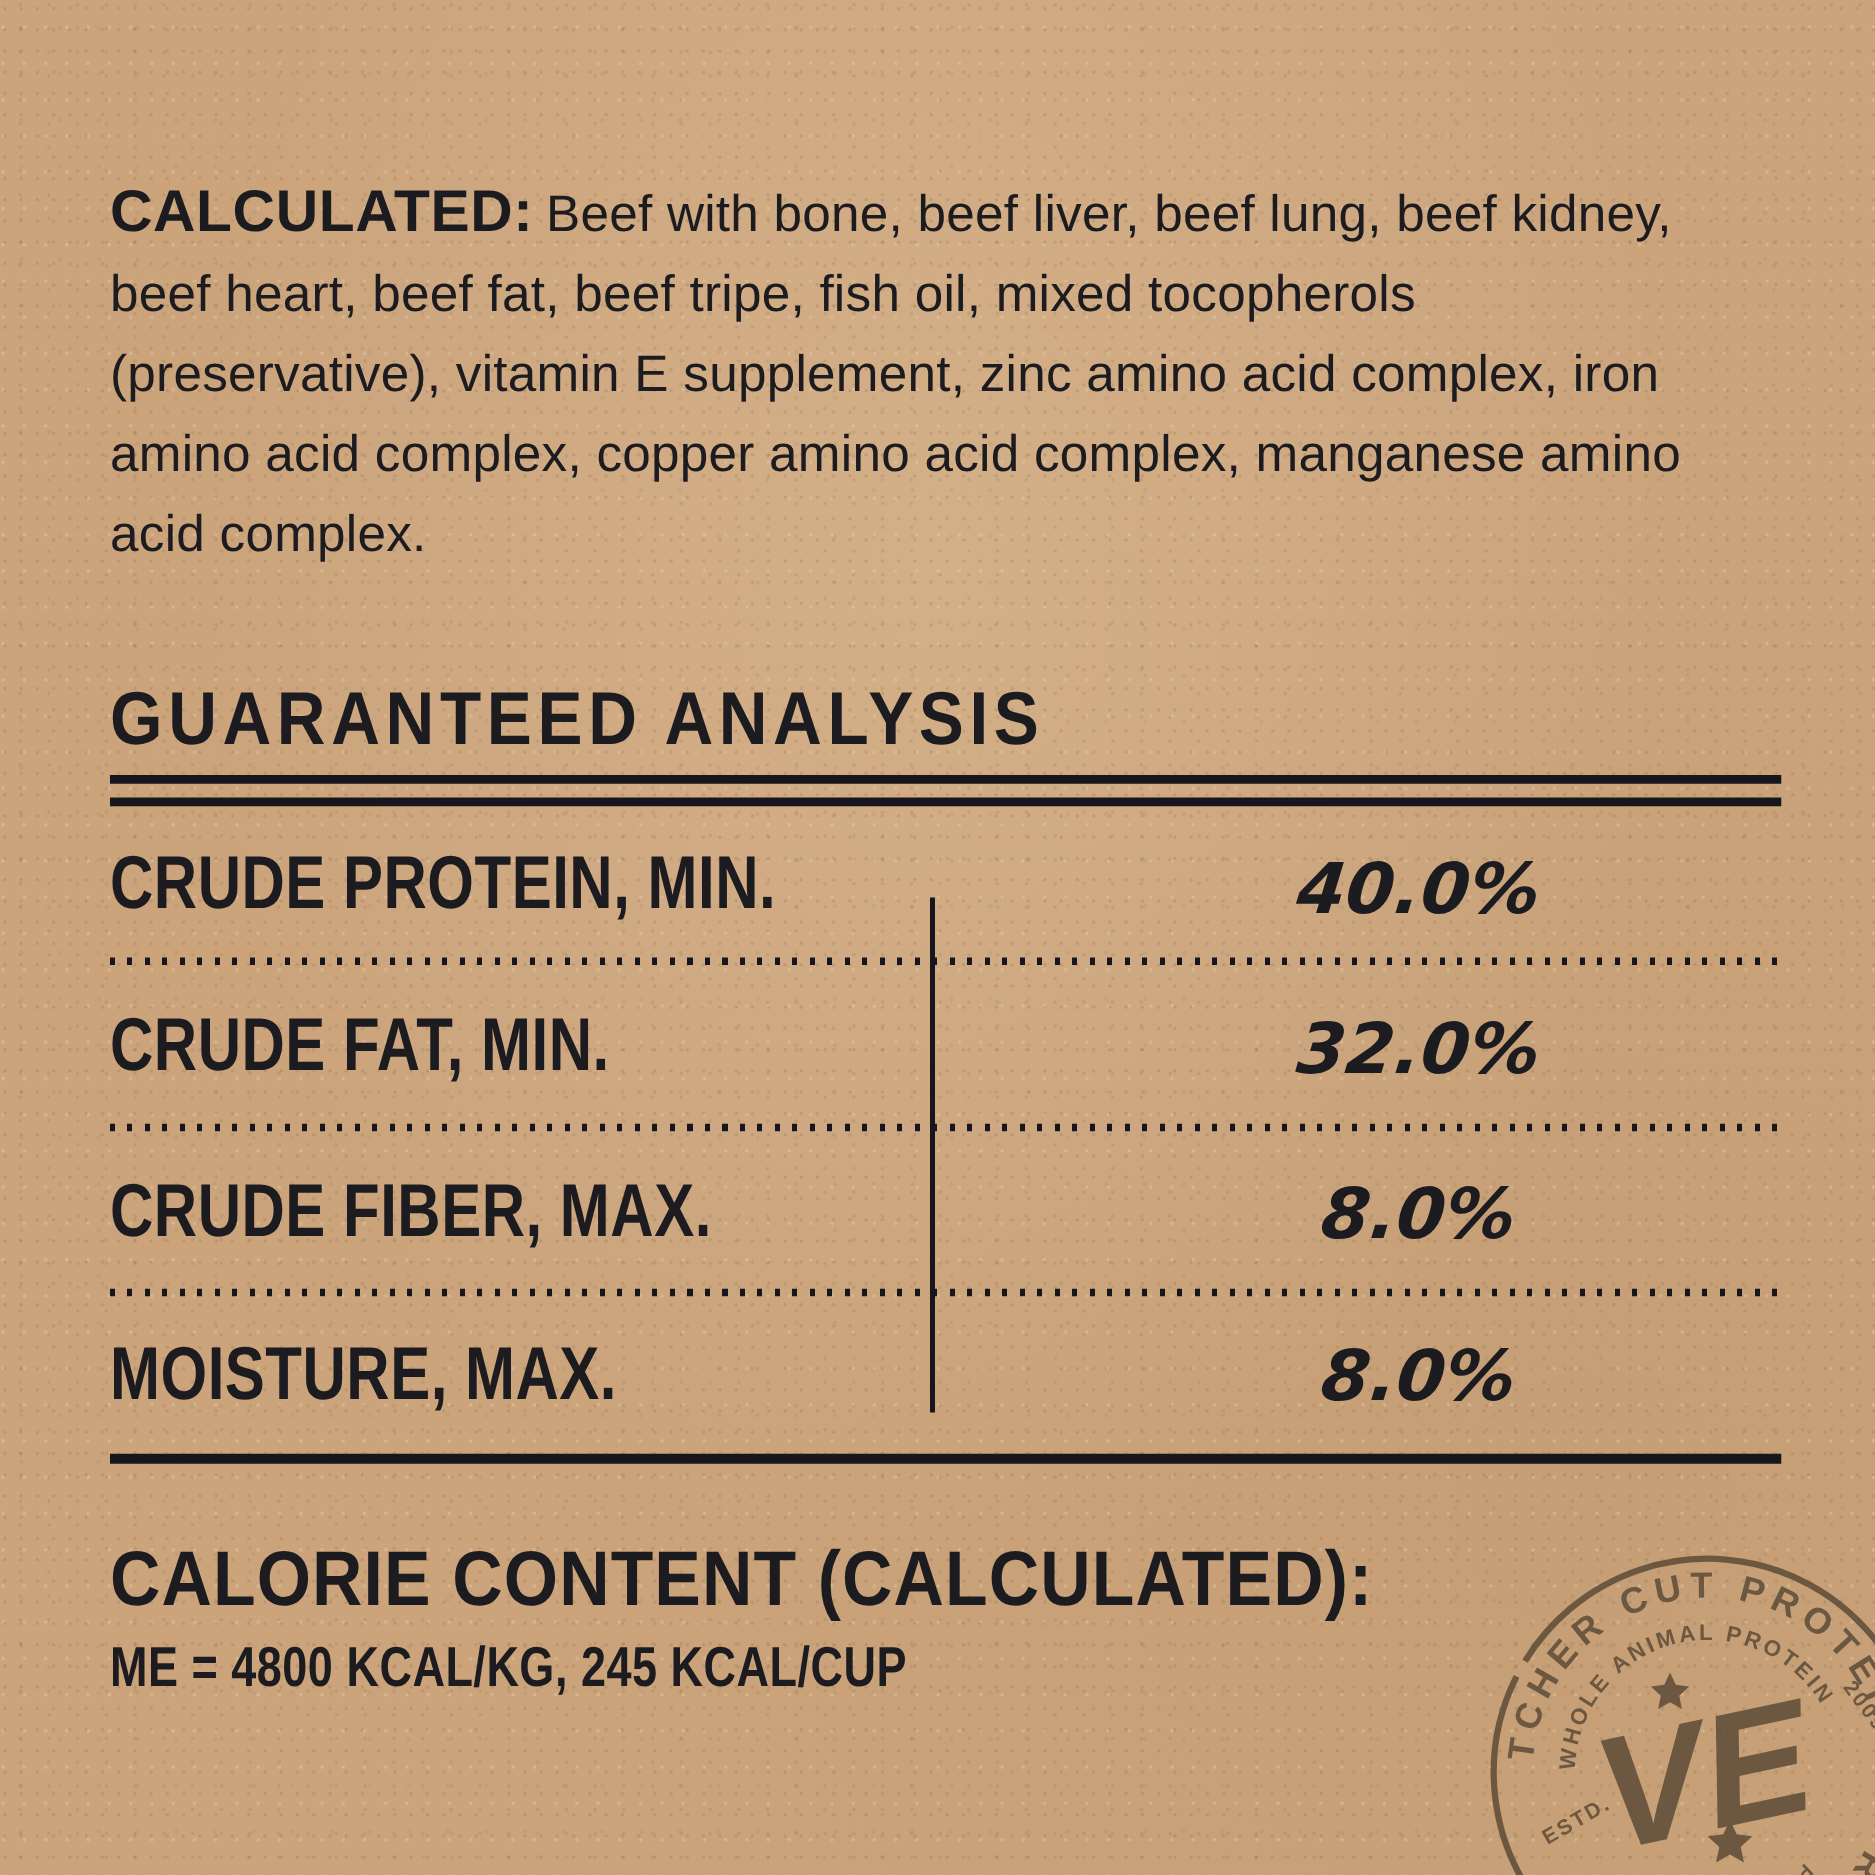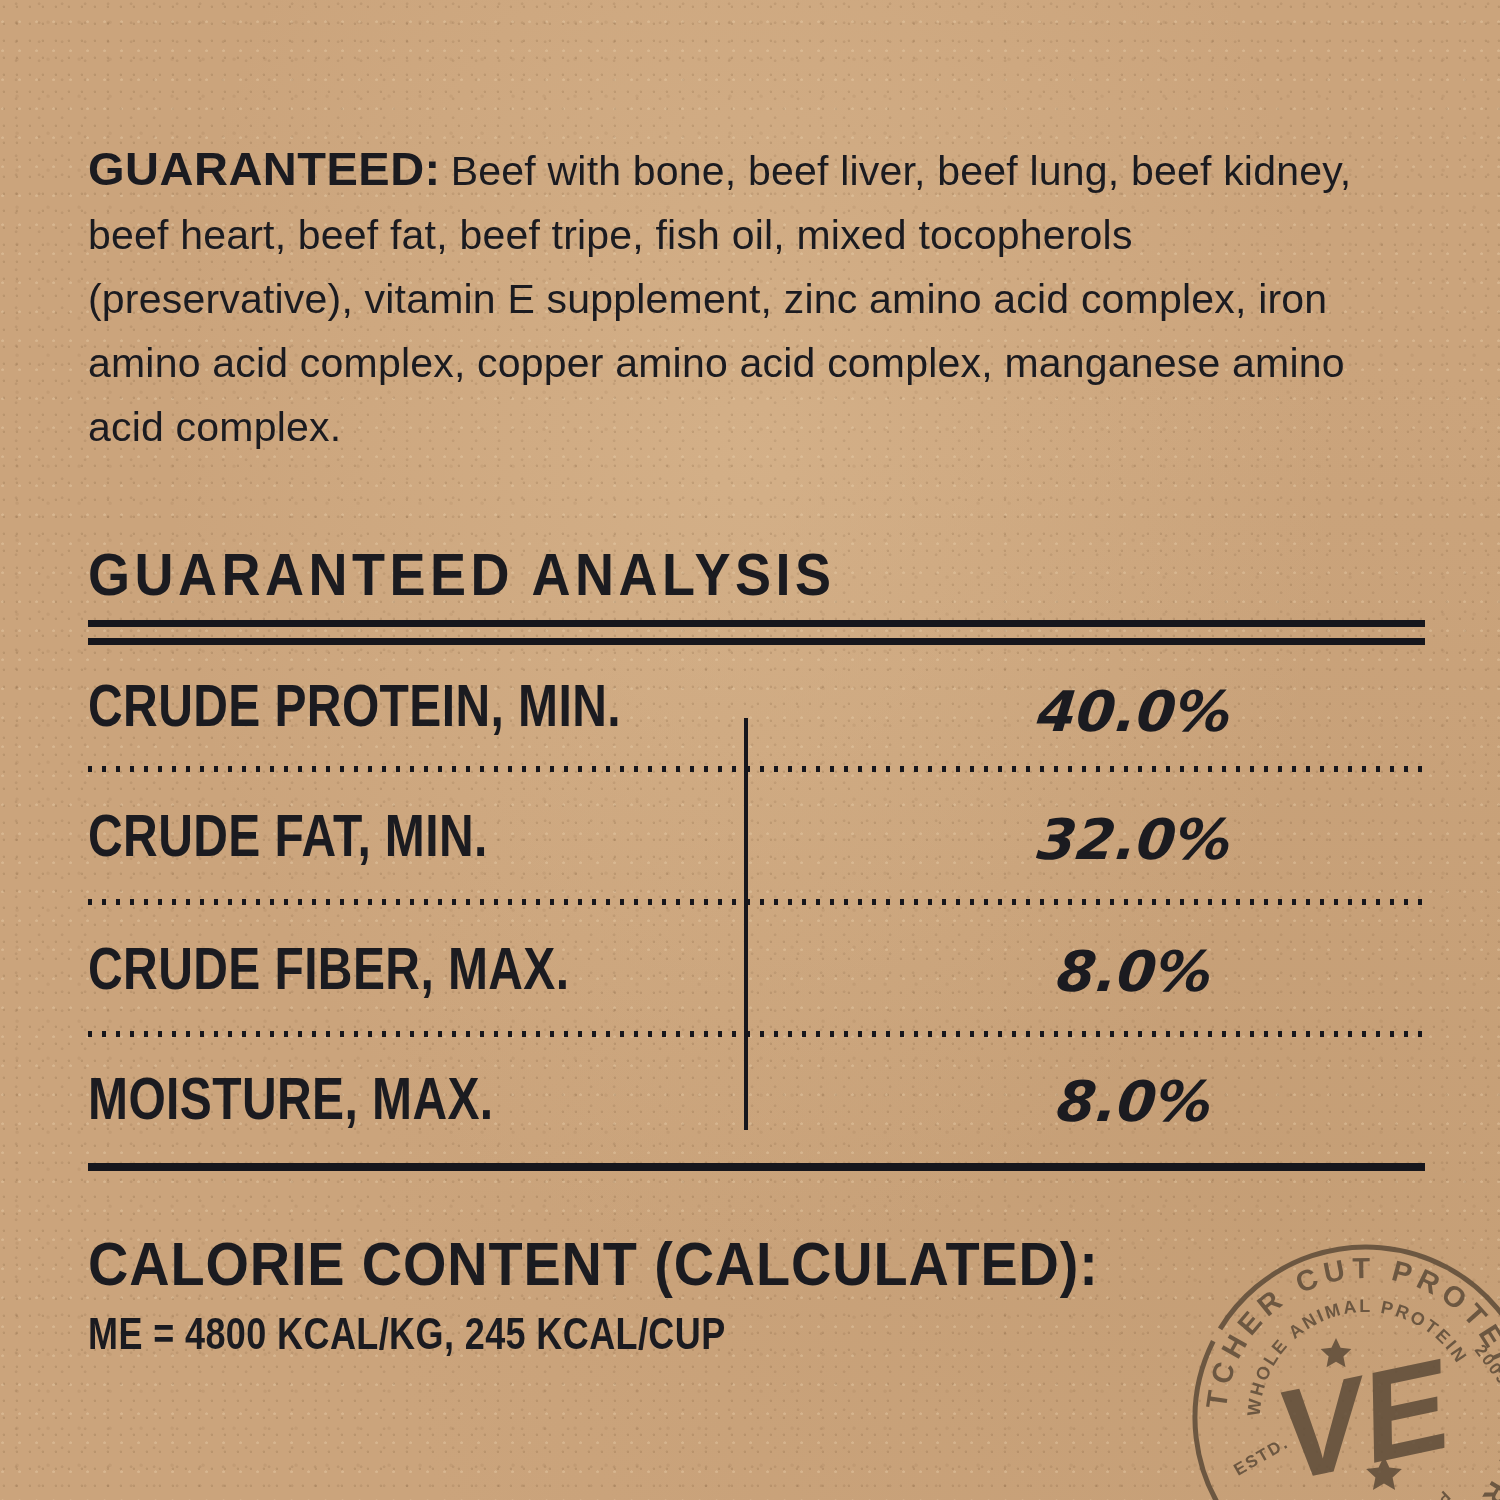--- a/index.html
+++ b/index.html
@@ -86,21 +86,21 @@
     opacity:.85;
   }
   .stamp text{ fill:#5d4b38; font-family:"Liberation Sans", sans-serif; }
 </style>
 </head>
 <body>
 
 <div class="page">
   <div class="texture"></div>
 
-  <p class="abs ingredients"><b>GUARANTEED:</b><span>Beef with bone, beef liver, beef lung, beef kidney, beef heart, beef fat, beef tripe, fish oil, mixed tocopherols (preservative), vitamin E supplement, zinc amino acid complex, iron amino acid complex, copper amino acid complex, manganese amino acid complex.</span></p>
+  <p class="abs ingredients"><b>CALCULATED:</b><span>Beef with bone, beef liver, beef lung, beef kidney, beef heart, beef fat, beef tripe, fish oil, mixed tocopherols (preservative), vitamin E supplement, zinc amino acid complex, iron amino acid complex, copper amino acid complex, manganese amino acid complex.</span></p>
 
   <div class="abs ga-heading">GUARANTEED ANALYSIS</div>
   <div class="abs double-rule"></div>
 
   <div class="abs row-label" style="top:676px">CRUDE PROTEIN, MIN.</div>
   <div class="abs row-value" style="top:684px">40.0%</div>
   <div class="abs dotted" style="top:766px"></div>
 
   <div class="abs row-label" style="top:806px">CRUDE FAT, MIN.</div>
   <div class="abs row-value" style="top:812px">32.0%</div>

